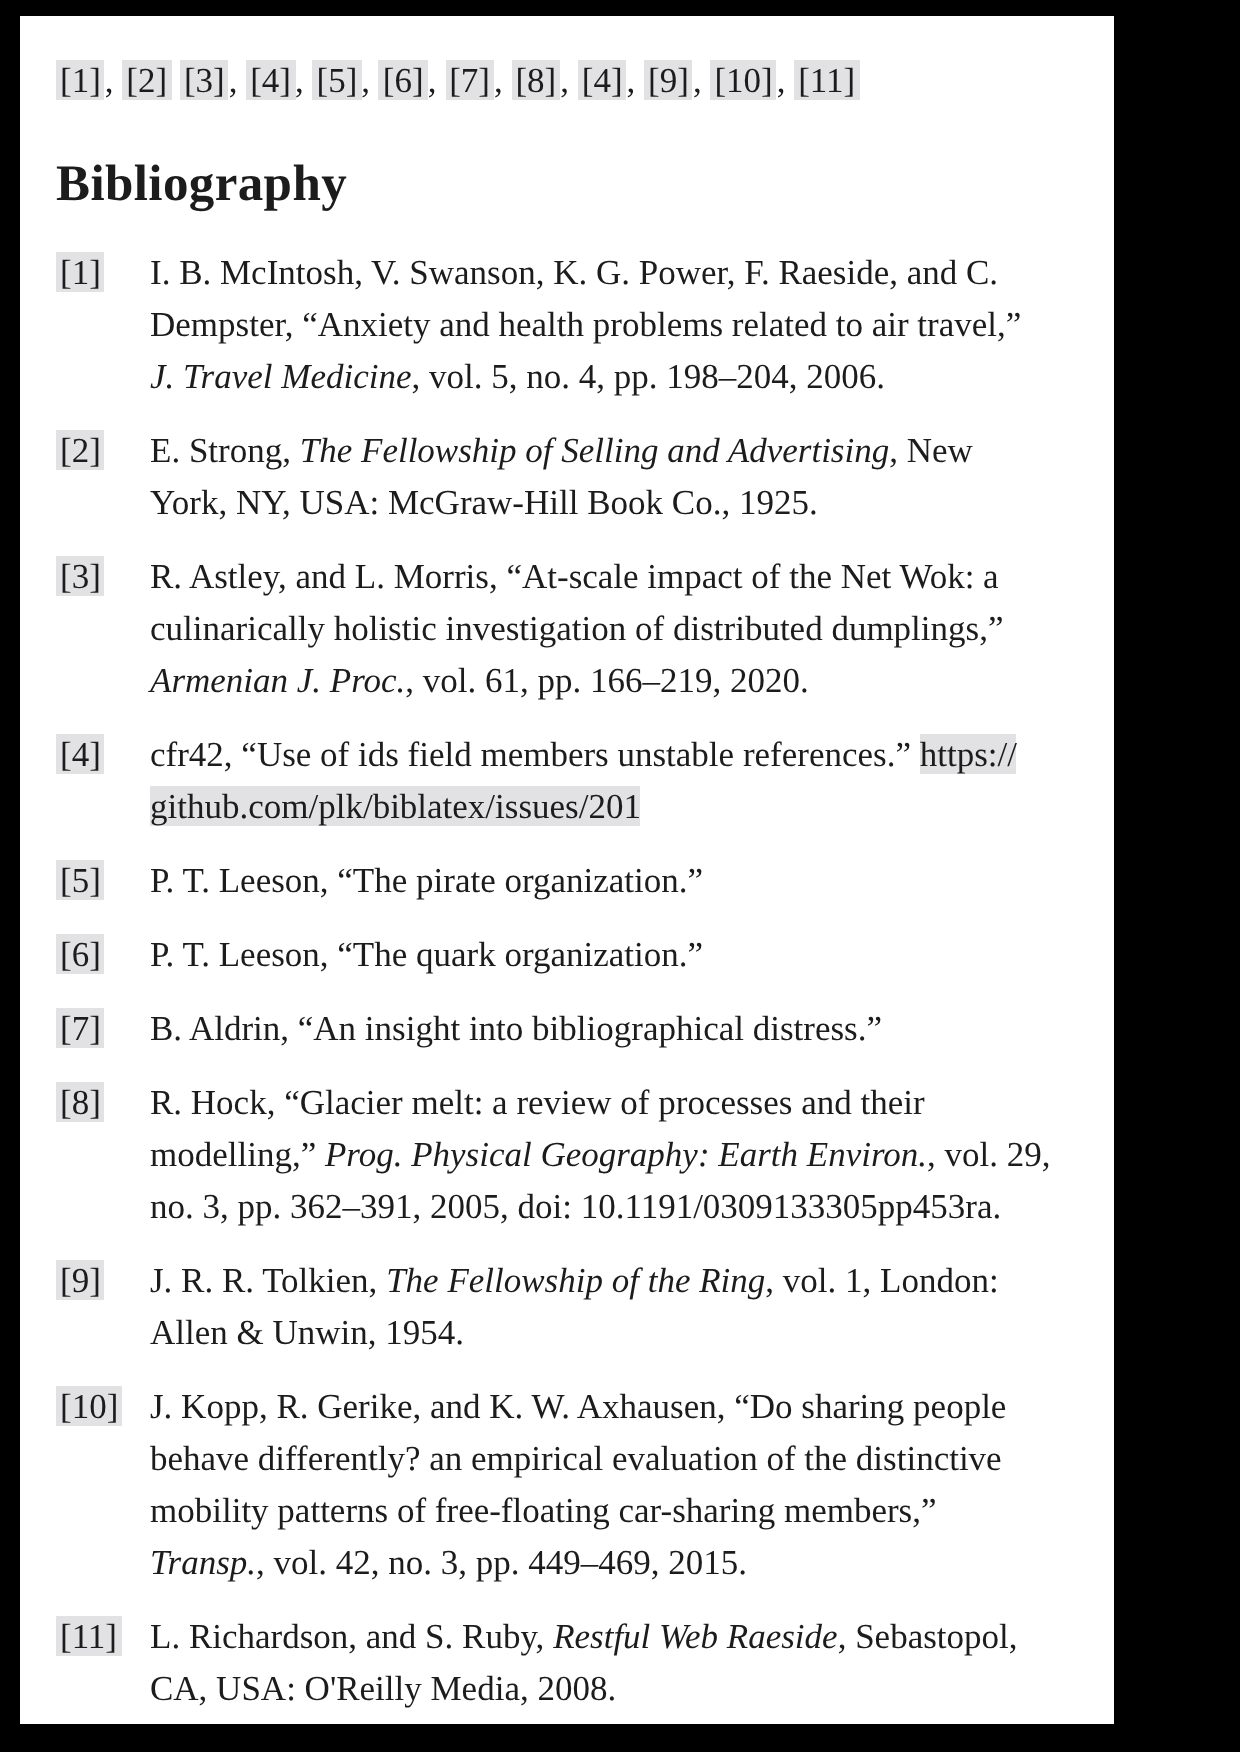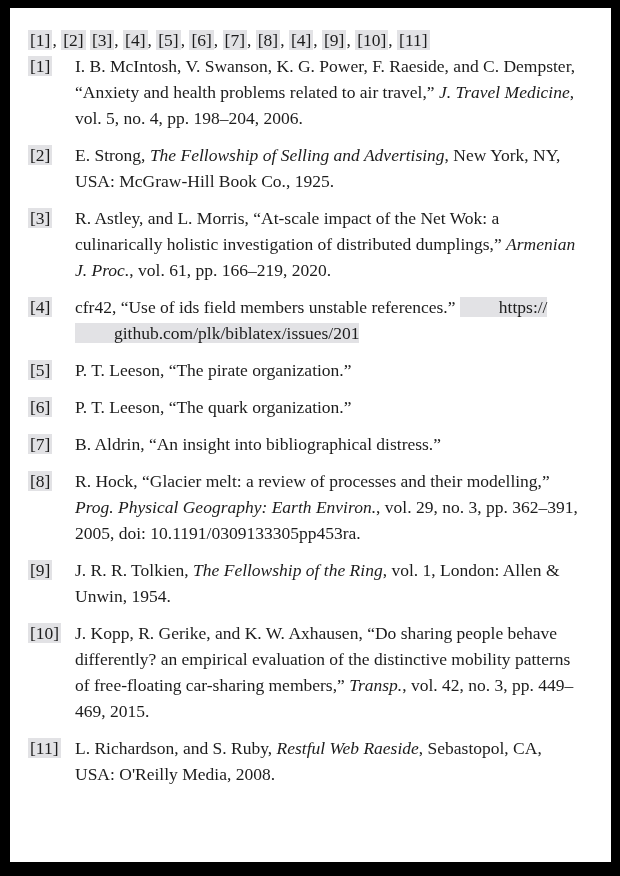--- a/index.html
+++ b/index.html
@@ -10,21 +10,21 @@
   }
   html,body{margin:0;padding:0;}
   body{
     width:620px;height:876px;
     background:var(--frame);
     position:relative;overflow:hidden;
     font-family:"Liberation Serif", serif;
   }
   .page{
     position:absolute;left:10px;top:8px;
-    width:601px;height:854px;
+    width:547px;height:854px;
     background:var(--page-bg);
     box-sizing:border-box;
     padding:19px 30px 0 18px;
     color:var(--ink);
     font-size:17.5px;
     line-height:26px;
   }
   .cite-line{margin:0;white-space:pre-wrap;}
   .cite{
     background:var(--hl);
@@ -36,27 +36,28 @@
     line-height:32px;
     margin:23px 0 15px 0;
     font-weight:700;
     letter-spacing:0.2px;
   }
   .ref{display:flex;margin:0 0 11px 0;}
   .ref-label{flex:0 0 47px;}
   .ref-text{flex:1;}
   .seg-normal{font-style:normal;font-family:Liberation Serif, serif;}
   .seg-italic{font-style:italic;}
-  .seg-link{background:var(--hl);cursor:pointer;padding-left:39px;}
+  .seg-link{background:var(--hl);cursor:pointer;}
 </style>
 </head>
 <body>
 
 <div class="page">
   <p class="cite-line"><span class="cite">[1]</span><span>, </span><span class="cite">[2]</span><span> </span><span class="cite">[3]</span><span>, </span><span class="cite">[4]</span><span>, </span><span class="cite">[5]</span><span>, </span><span class="cite">[6]</span><span>, </span><span class="cite">[7]</span><span>, </span><span class="cite">[8]</span><span>, </span><span class="cite">[4]</span><span>, </span><span class="cite">[9]</span><span>, </span><span class="cite">[10]</span><span>, </span><span class="cite">[11]</span></p>
+  <h1>Bibliography</h1>
   <div>
       <div class="ref">
         <div class="ref-label"><span class="cite">[1]</span></div>
         <div class="ref-text"><span class="seg-normal">I. B. McIntosh, V. Swanson, K. G. Power, F. Raeside, and C. Dempster, “Anxiety and health problems related to air travel,” </span><span class="seg-italic">J. Travel Medicine</span><span class="seg-normal">, vol. 5, no. 4, pp. 198–204, 2006.</span></div>
       </div>
       <div class="ref">
         <div class="ref-label"><span class="cite">[2]</span></div>
         <div class="ref-text"><span class="seg-normal">E. Strong, </span><span class="seg-italic">The Fellowship of Selling and Advertising</span><span class="seg-normal">, New York, NY, USA: McGraw-Hill Book Co., 1925.</span></div>
       </div>
       <div class="ref">

